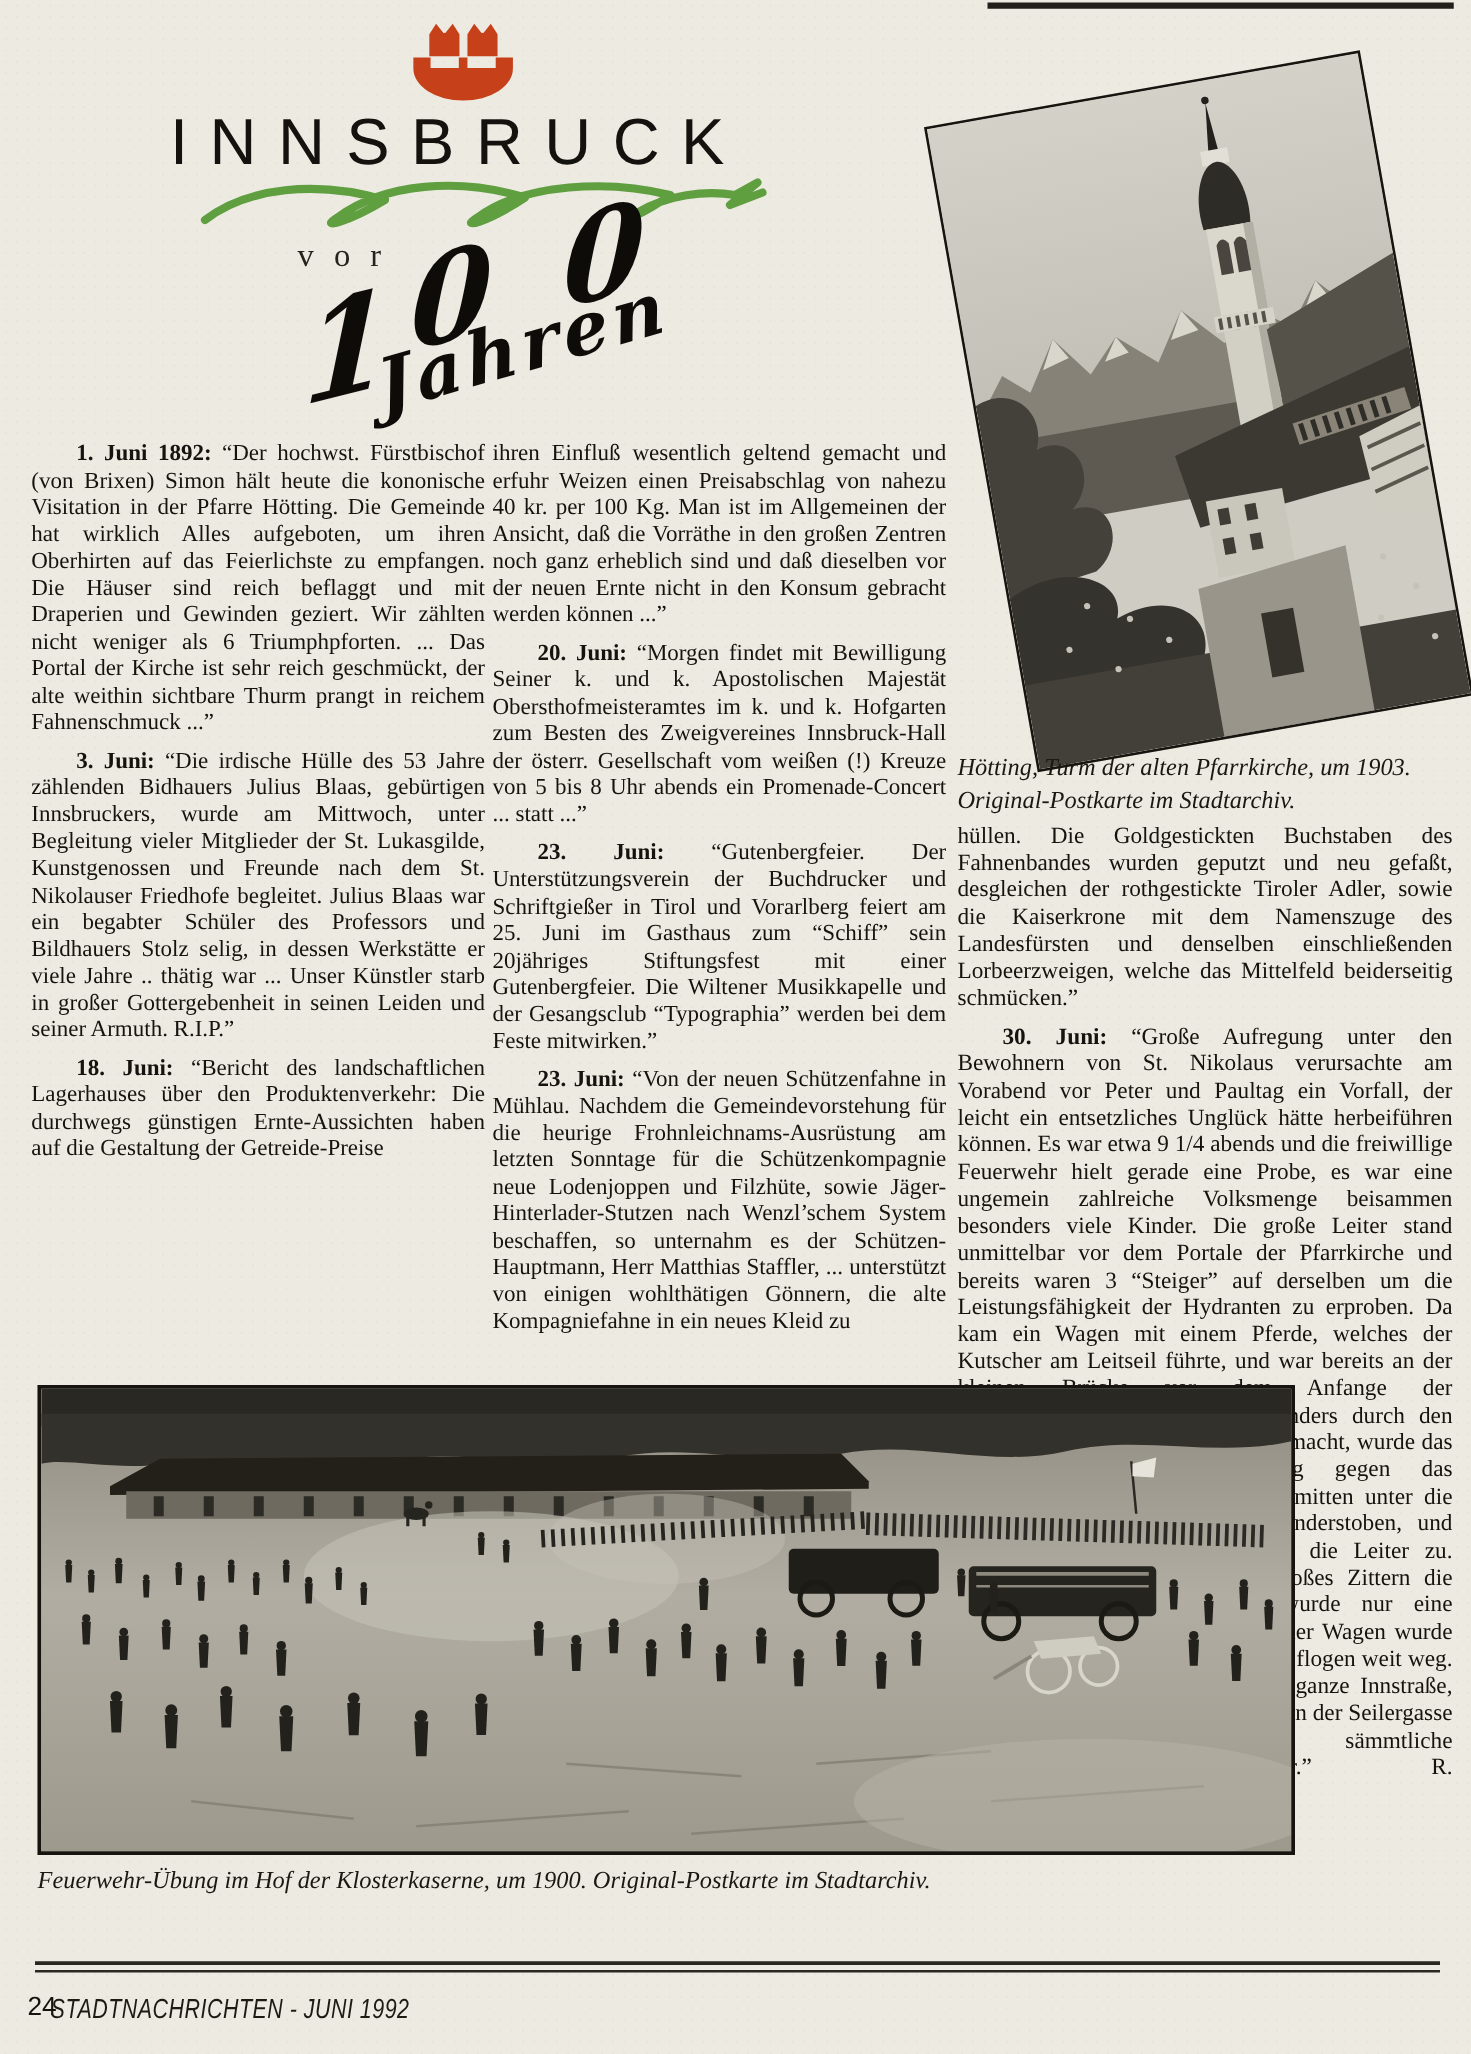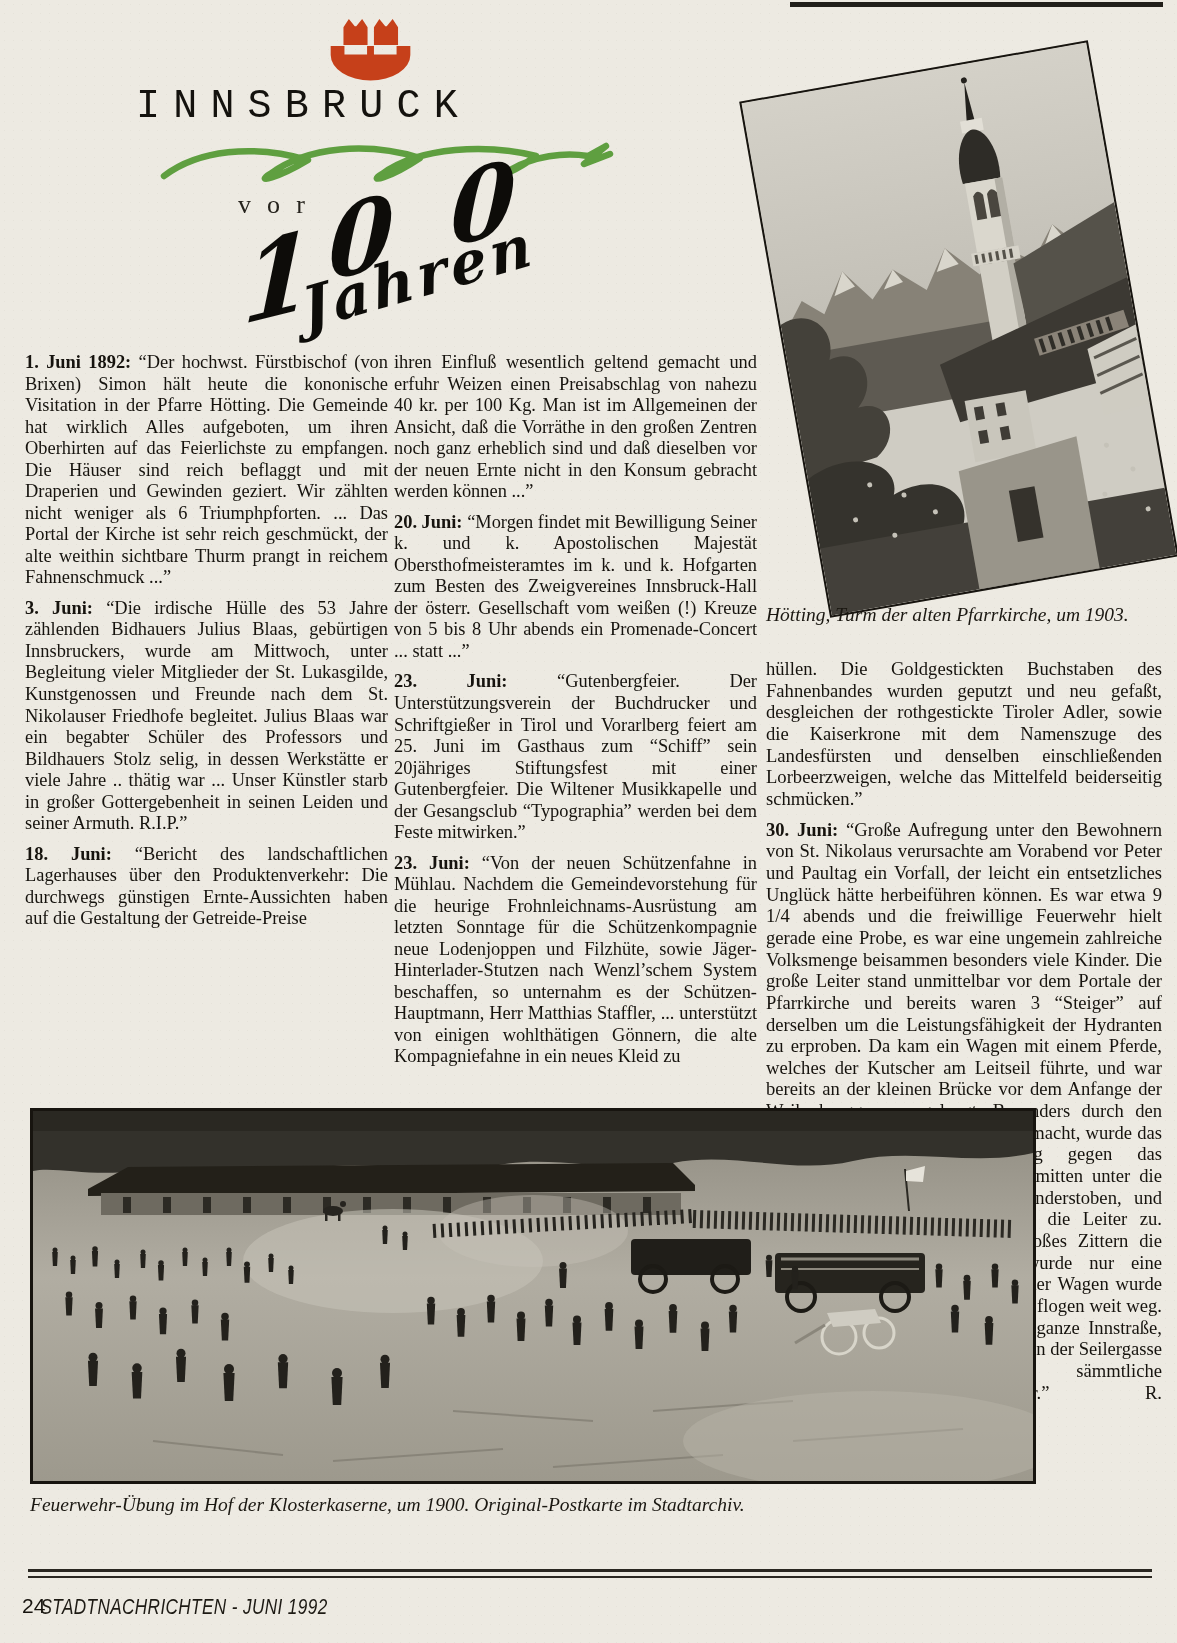--- a/index.html
+++ b/index.html
@@ -6,37 +6,37 @@
   body{width:1177px;height:1643px;position:relative;
        font-family:"Liberation Serif",serif;color:#16130e;
        background:#edeae2;
        background-image:radial-gradient(#e6e3da 0.6px,transparent 0.7px);
        background-size:9px 9px;overflow:hidden;}
   .abs{position:absolute;}
 
   
   .toprule{left:790px;top:2px;width:373px;height:5px;background:#211f1a;}
   .logo{left:312px;top:8px;width:118px;height:80px;}
-  .brand{left:136px;top:84px;font-family:Liberation Mono, monospace;
-         font-weight:200;font-size:40px;letter-spacing:.33em;color:#14120e;white-space:nowrap;}
+  .brand{left:136px;top:84px;font-family:Liberation Sans, sans-serif;
+         font-weight:200;font-size:52px;letter-spacing:.33em;color:#14120e;white-space:nowrap;}
   .squiggle{left:158px;top:134px;width:458px;height:58px;}
   .vor{left:238px;top:190px;font-family:Liberation Serif, serif;font-weight:300;
        font-size:26px;letter-spacing:.62em;color:#26231d;}
   .mark{left:236px;top:168px;width:370px;height:180px;}
   .mark span{position:absolute;color:#0d0c09;}
   .d1{left:6px;top:58px;font:italic 700 104px/1 "DejaVu Serif",serif;transform:rotate(-14deg) skewX(-16deg);}
   .d2{left:92px;top:22px;font:italic 700 96px/1 "DejaVu Serif",serif;transform:rotate(-14deg) skewX(-16deg);}
   .d3{left:214px;top:-12px;font:italic 700 96px/1 "DejaVu Serif",serif;transform:rotate(-14deg) skewX(-16deg);}
   .jah{left:62px;top:80px;font:italic 700 58px/1 "DejaVu Serif",serif;letter-spacing:4px;
        transform:rotate(-16deg) skewX(-6deg);}
 
   
   .col{font-size:18.4px;line-height:1.17;text-align:justify;overflow:hidden;}
   .col p{margin:0 0 9px 0;}
-  .col b{font-weight:700;}
+  .col b{font-weight:700;margin-left:36px;}
   .sig{float:right;}
   #col1{left:25px;top:352px;width:363px;height:750px;}
   #col2{left:394px;top:352px;width:363px;height:750px;}
   #col3{left:766px;top:658px;width:396px;height:890px;font-size:18.6px;line-height:1.165;}
 
   .caption{font-style:italic;font-size:19.5px;line-height:1.33;color:#1b1812;}
   #cap-church{left:766px;top:602px;width:402px;}
   #cap-fire{left:30px;top:1492px;width:780px;}
 
   
@@ -166,20 +166,21 @@
         <circle cx="300" cy="400" r="2.5"></circle>
       <circle cx="322" cy="428" r="2.5"></circle>
         <circle cx="290" cy="448" r="2.5"></circle>
         <circle cx="330" cy="470" r="2.5"></circle>
     </g>
   </svg>
 </div>
 
 <div class="abs caption" id="cap-church">
   <div>Hötting, Turm der alten Pfarrkirche, um 1903.</div>
+  <div>Original-Postkarte im Stadtarchiv.</div>
 </div>
 
 <div class="abs col" id="col1">
     <p><b>1. Juni 1892: </b>“Der hochwst. Fürstbischof (von Brixen) Simon hält heute die kononische Visitation in der Pfarre Hötting. Die Gemeinde hat wirklich Alles aufgeboten, um ihren Oberhirten auf das Feierlichste zu empfangen. Die Häuser sind reich beflaggt und mit Draperien und Gewinden geziert. Wir zählten nicht weniger als 6 Triumphpforten. ... Das Portal der Kirche ist sehr reich geschmückt, der alte weithin sichtbare Thurm prangt in reichem Fahnenschmuck ...”</p>
     <p><b>3. Juni: </b>“Die irdische Hülle des 53 Jahre zählenden Bidhauers Julius Blaas, gebürtigen Innsbruckers, wurde am Mittwoch, unter Begleitung vieler Mitglieder der St. Lukasgilde, Kunstgenossen und Freunde nach dem St. Nikolauser Friedhofe begleitet. Julius Blaas war ein begabter Schüler des Professors und Bildhauers Stolz selig, in dessen Werkstätte er viele Jahre .. thätig war ... Unser Künstler starb in großer Gottergebenheit in seinen Leiden und seiner Armuth. R.I.P.”</p>
     <p><b>18. Juni: </b>“Bericht des landschaftlichen Lagerhauses über den Produktenverkehr: Die durchwegs günstigen Ernte-Aussichten haben auf die Gestaltung der Getreide-Preise</p>
   </div>
 <div class="abs col" id="col2">
     <p>ihren Einfluß wesentlich geltend gemacht und erfuhr Weizen einen Preisabschlag von nahezu 40 kr. per 100 Kg. Man ist im Allgemeinen der Ansicht, daß die Vorräthe in den großen Zentren noch ganz erheblich sind und daß dieselben vor der neuen Ernte nicht in den Konsum gebracht werden können ...”</p>
     <p><b>20. Juni: </b>“Morgen findet mit Bewilligung Seiner k. und k. Apostolischen Majestät Obersthofmeisteramtes im k. und k. Hofgarten zum Besten des Zweigvereines Innsbruck-Hall der österr. Gesellschaft vom weißen (!) Kreuze von 5 bis 8 Uhr abends ein Promenade-Concert ... statt ...”</p>

